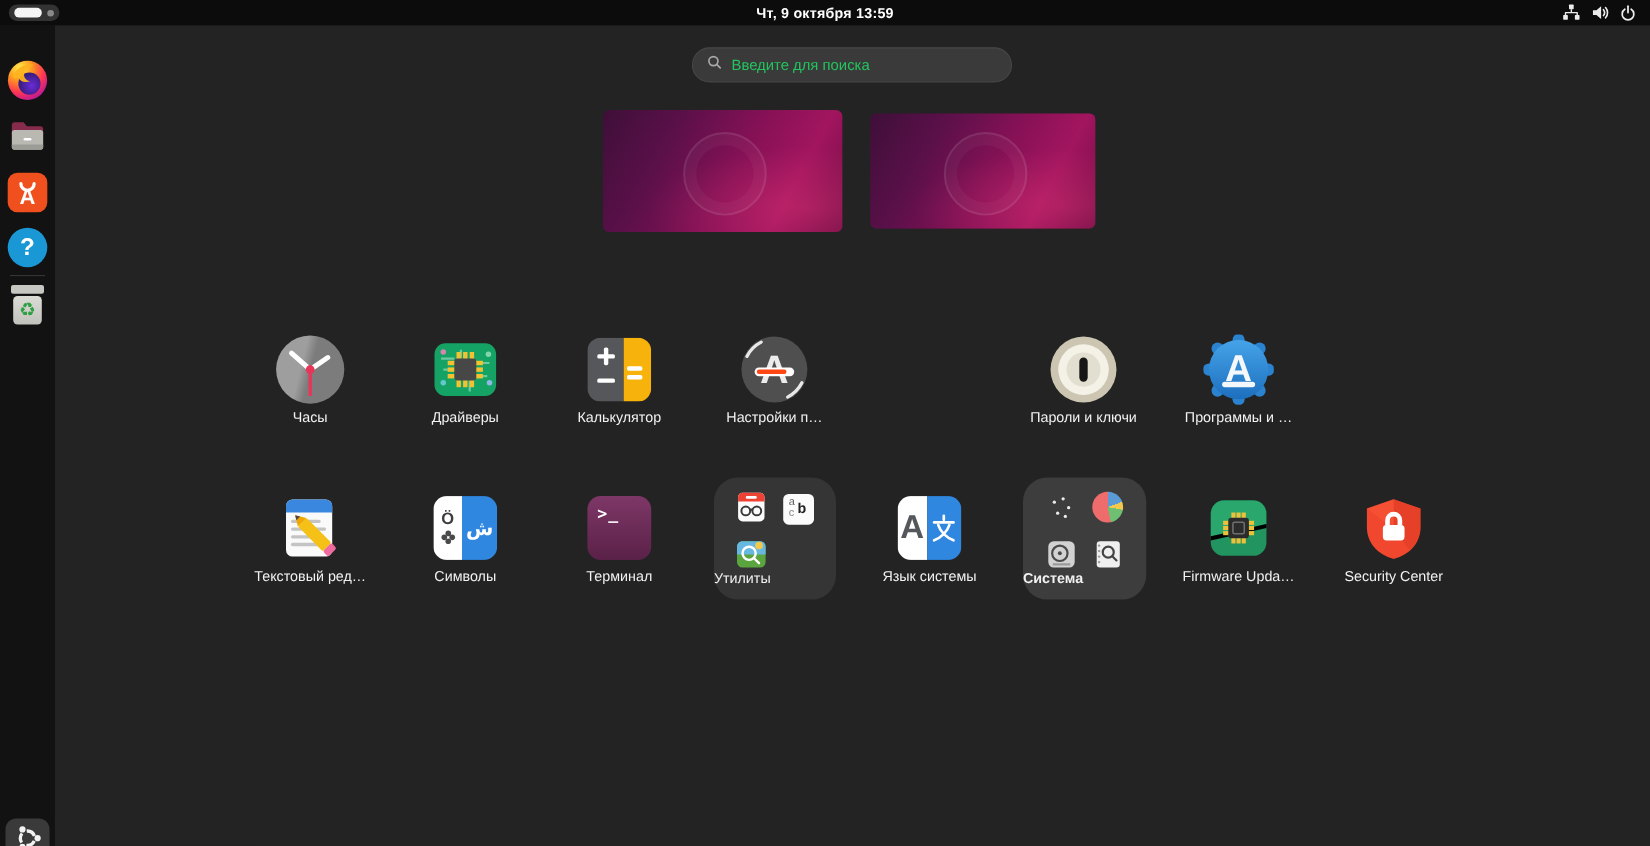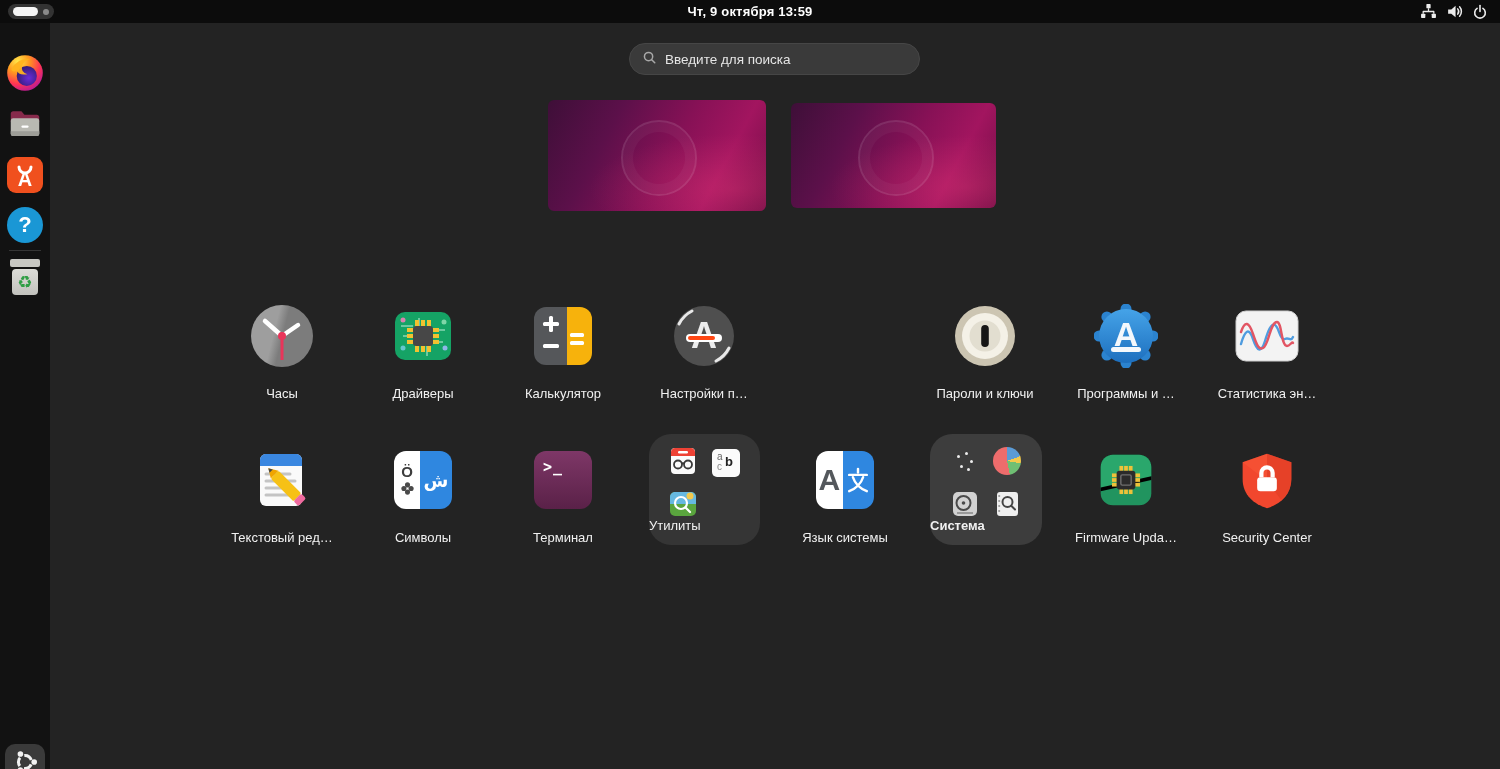--- a/index.html
+++ b/index.html
@@ -30,37 +30,37 @@
     font-size:22px; font-weight:bold; display:flex; align-items:center; justify-content:center; }
   .trash-can { width:34px; height:36px; position:relative; }
   .trash-can .lid { position:absolute; left:2px; top:0; width:30px; height:8px; border-radius:2px; background:#c7c7c2; }
   .trash-can .body { position:absolute; left:4px; top:10px; width:26px; height:26px; border-radius:4px;
     background:linear-gradient(180deg,#dcdcd7,#c2c2bd); display:flex; align-items:center; justify-content:center; }
   .trash-can .recycle { color:#2f9e44; font-size:17px; line-height:1; font-family:"DejaVu Sans",sans-serif; }
 
   
   #search { position:absolute; left:629px; top:43px; width:291px; height:32px; border-radius:16px;
     background:#3a3a3a; border:1px solid #464646; display:flex; align-items:center; padding:0 12px; gap:8px; z-index:4; }
-  #search .ph { color:#e5e5e5; font-size:13.5px; }
+  #search .ph { color:#22c55e; font-size:13.5px; }
 
   
   .workspace { position:absolute; border-radius:6px; overflow:hidden;
     background:
       radial-gradient(120% 90% at 85% 80%, rgba(255,70,130,.28) 0%, rgba(255,70,130,0) 55%),
       linear-gradient(118deg,#3e0f38 0%,#5c104a 28%,#871156 55%,#a2155f 76%,#700d45 100%); }
   .workspace::after { content:""; position:absolute; left:50%; top:50%; width:72px; height:72px;
     margin:-36px 0 0 -36px; border-radius:50%; border:2px solid rgba(255,255,255,.12);
     box-shadow:inset 0 0 0 10px rgba(255,255,255,.04); }
   #ws-1 { left:548px; top:100px; width:218px; height:111px; }
   #ws-2 { left:791px; top:103px; width:205px; height:105px; }
 
   
   .app-cell { position:absolute; width:140px; text-align:center; }
   .icon-wrap { height:64px; display:flex; align-items:center; justify-content:center; }
-  .app-label { margin-top:18px; color:#f1f1f1; font-size:13px; white-space:nowrap; }
+  .app-label { margin-top:4px; color:#f1f1f1; font-size:13px; white-space:nowrap; }
   .row1 { top:304px; } .row2 { top:448px; }
 
   .folder { position:absolute; top:434px; height:111px; border-radius:22px; }
   #folder-utilities { left:649px; width:111px; background:#353535; }
   #folder-system { left:930px; width:112px; background:#3d3d3d;font-weight:bold; }
   .folder .app-label { position:absolute; left:0; right:0; top:84px; margin:0; }
   .mini { position:absolute; width:28px; height:28px; }
 
   
   .split-tile { width:58px; height:58px; border-radius:12px; overflow:hidden; display:flex; }
@@ -313,30 +313,20 @@
             <circle cx="51.1" cy="12.9" r="5.5"></circle>
         </g>
         <circle cx="32" cy="32" r="27" fill="url(#swg)"></circle>
         <text x="32" y="42" text-anchor="middle" font-size="34" font-weight="bold" fill="#f4f8fc" font-family="Liberation Sans, sans-serif">A</text>
         <rect x="17" y="43" width="30" height="5" rx="2.5" fill="#f4f8fc"></rect>
       </svg>
     </div>
     <div class="app-label">Программы и …</div>
   </div>
 
-  <div class="app-cell row1" style="left:1197px">
-    <div class="icon-wrap">
-      <svg width="64" height="52" viewBox="0 0 64 52">
-        <rect x="1" y="1" width="62" height="50" rx="10" fill="#f3f3f3" stroke="#cfcfcf" stroke-width="1"></rect>
-        <path d="M6,34 C10,20 14,17 18,29 C22,41 26,44 30,31 C33,21 36,13 40,15 C44,17 45,31 50,29 C54,27 56,32 58,27" fill="none" stroke="#4f9cdf" stroke-width="2.4" stroke-linecap="round"></path>
-        <path d="M6,22 C10,10 14,12 18,24 C22,36 24,40 28,38 C34,35 35,12 42,12 C47,12 46,36 52,36 C55,36 57,31 58,33" fill="none" stroke="#e25563" stroke-width="2.4" stroke-linecap="round"></path>
-      </svg>
-    </div>
-    <div class="app-label">Статистика эн…</div>
-  </div>
 
   <div class="app-cell row2" style="left:212px">
     <div class="icon-wrap">
       <svg width="64" height="64" viewBox="0 0 64 64">
         <rect x="10" y="6" width="42" height="52" rx="6" fill="#fafafa"></rect>
         <path d="M10,12 c0,-3.3 2.7,-6 6,-6 h30 c3.3,0 6,2.7 6,6 v6 H10 z" fill="#3a87e0"></path>
         <g stroke="#c4c4c4" stroke-width="3" stroke-linecap="round">
           <line x1="16" y1="26" x2="40" y2="26"></line>
             <line x1="16" y1="33" x2="45" y2="33"></line>
           <line x1="16" y1="40" x2="37" y2="40"></line>

